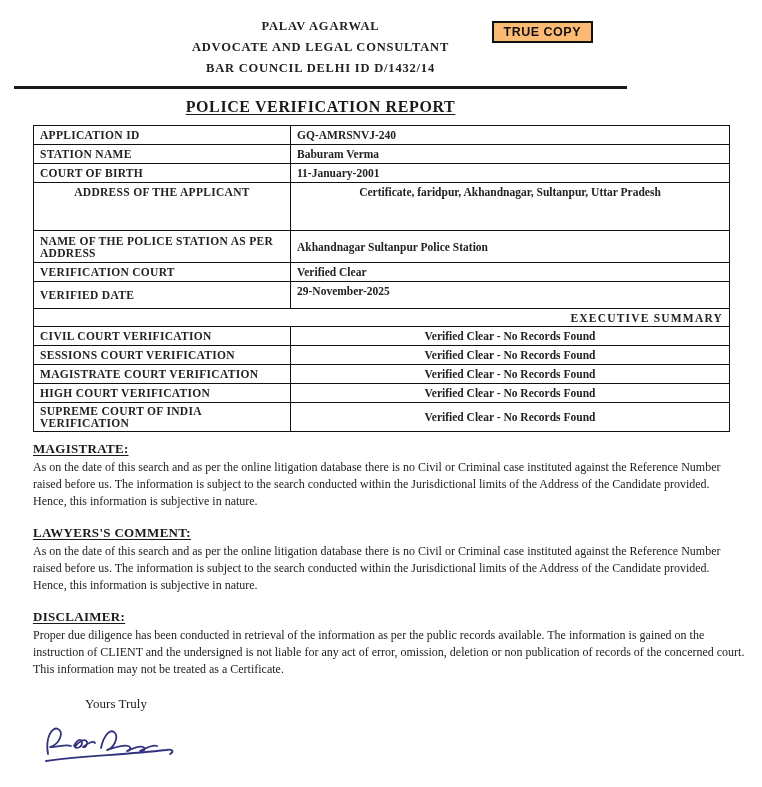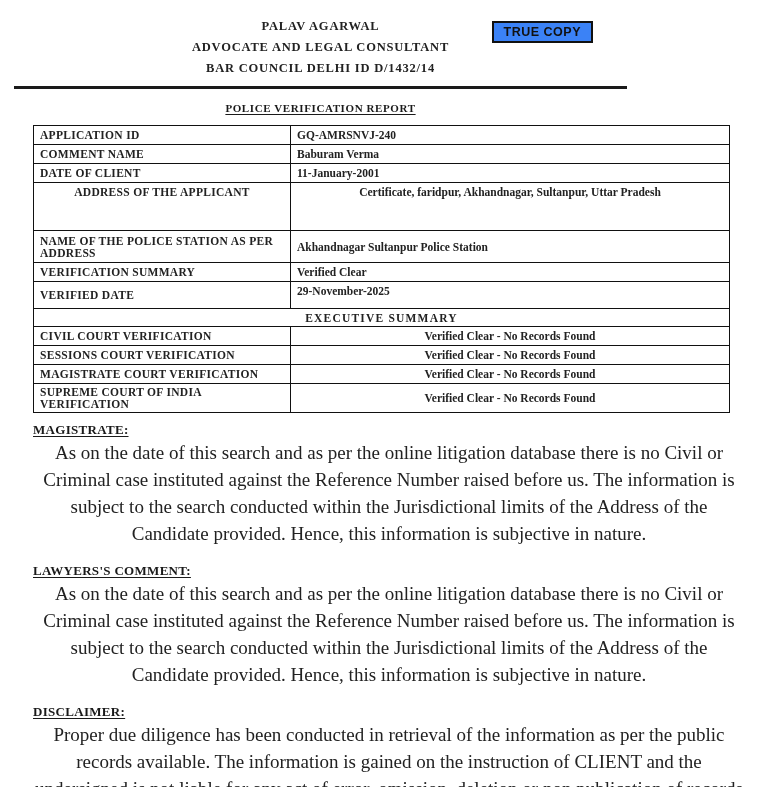--- a/index.html
+++ b/index.html
@@ -18,28 +18,28 @@
   .header-center div {
     font-size: 12.5px; font-weight: bold; letter-spacing: 0.8px;
     line-height: 21px; color: #222;
   }
   .true-copy {
     position: absolute; top: 21px; right: 48px;
     border: 2px solid #111;
     padding: 2px 10px;
     font-family: "Liberation Sans", sans-serif;
     font-size: 12.5px; font-weight: bold; letter-spacing: 0.5px;
-    color: #111; background: #3b82f6;
+    color: #111; background: #fdba74;
   }
   .divider { margin: 7px 14px 0 14px; border-bottom: 3px solid #1a1a1a; }
 
   
   .report-title { text-align: center; margin-top: 9px; }
   .report-title span {
-    font-size: 11px; font-weight: bold; letter-spacing: 0.6px;
+    font-size: 16px; font-weight: bold; letter-spacing: 0.6px;
     text-decoration: underline; text-underline-offset: 2px;
   }
 
   
   table.main-table {
     border-collapse: collapse;
     margin: 9px 0 0 33px;
     width: 696px;
     table-layout: fixed;
   }
@@ -51,35 +51,35 @@
   }
   td.lbl { width: 257px; font-weight: bold; letter-spacing: 0.3px; color: #222; }
   td.val { width: 439px; font-weight: bold; font-size: 11px; color: #222; }
   tr.row-address td { height: 48px; vertical-align: top; padding-top: 3px; text-align: center; }
   tr.row-station td.lbl { height: 32px; }
   tr.row-date td { height: 27px; }
   tr.row-date td.val { vertical-align: top; padding-top: 3px; }
   tr.plain td { height: 19px; }
 
   td.exec-title {
-    text-align: center; font-weight: bold; letter-spacing: 1.2px;
+    text-align: right; font-weight: bold; letter-spacing: 1.2px;
     font-size: 12px; height: 18px; color: #222;
   }
   tr.summary td.val { text-align: center; }
 
   
   .section { margin: 10px 33px 0 33px; width: 712px; }
   .section-heading {
     font-size: 13px; font-weight: bold; letter-spacing: 0.3px;
     text-decoration: underline; text-underline-offset: 2px;
     margin-bottom: 2px;
   }
   .section-body {
-    font-size: 19px; line-height: 1.42; color: #222;
-    text-align: center;
+    font-size: 12px; line-height: 1.42; color: #222;
+    text-align: left;
   }
   .sec-conclusion { margin-top: 9px; }
   .sec-lawyers { margin-top: 15px; }
   .sec-disclaimer { margin-top: 15px; }
 
   
   .yours-truly { margin: 18px 12px 0 85px; font-size: 13px; color: #222; }
   .signature-wrap { margin: 8px 0 0 38px; width: 150px; height: 52px; }
 </style>
 </head>
@@ -101,37 +101,37 @@
     <span>POLICE VERIFICATION REPORT</span>
   </div>
 
   <table class="main-table">
     <tbody>
         <tr class="plain">
       <td class="lbl">APPLICATION ID</td>
       <td class="val">GQ-AMRSNVJ-240</td>
     </tr>
     <tr class="plain">
-      <td class="lbl">COMMENT NAME</td>
+      <td class="lbl">STATION NAME</td>
       <td class="val">Baburam Verma</td>
     </tr>
     <tr class="plain">
-      <td class="lbl">DATE OF CLIENT</td>
+      <td class="lbl">COURT OF BIRTH</td>
       <td class="val">11-January-2001</td>
     </tr>
     <tr class="row-address">
       <td class="lbl">ADDRESS OF THE APPLICANT</td>
       <td class="val">Certificate, faridpur, Akhandnagar, Sultanpur, Uttar Pradesh</td>
     </tr>
     <tr class="row-station">
       <td class="lbl">NAME OF THE POLICE STATION AS PER ADDRESS</td>
       <td class="val">Akhandnagar Sultanpur Police Station</td>
     </tr>
     <tr class="plain">
-      <td class="lbl">VERIFICATION SUMMARY</td>
+      <td class="lbl">VERIFICATION COURT</td>
       <td class="val">Verified Clear</td>
     </tr>
     <tr class="row-date">
       <td class="lbl">VERIFIED DATE</td>
       <td class="val">29-November-2025</td>
     </tr>
 
     <tr>
       <td class="exec-title" colspan="2">EXECUTIVE SUMMARY</td>
     </tr>
@@ -139,20 +139,24 @@
     <tr class="plain summary">
       <td class="lbl">CIVIL COURT VERIFICATION</td>
       <td class="val">Verified Clear - No Records Found</td>
     </tr>
     <tr class="plain summary">
       <td class="lbl">SESSIONS COURT VERIFICATION</td>
       <td class="val">Verified Clear - No Records Found</td>
     </tr>
     <tr class="plain summary">
       <td class="lbl">MAGISTRATE COURT VERIFICATION</td>
+      <td class="val">Verified Clear - No Records Found</td>
+    </tr>
+    <tr class="plain summary">
+      <td class="lbl">HIGH COURT VERIFICATION</td>
       <td class="val">Verified Clear - No Records Found</td>
     </tr>
     <tr class="plain summary">
       <td class="lbl">SUPREME COURT OF INDIA VERIFICATION</td>
       <td class="val">Verified Clear - No Records Found</td>
     </tr>
   </tbody>
     </table>
 
   <div class="section sec-conclusion">

